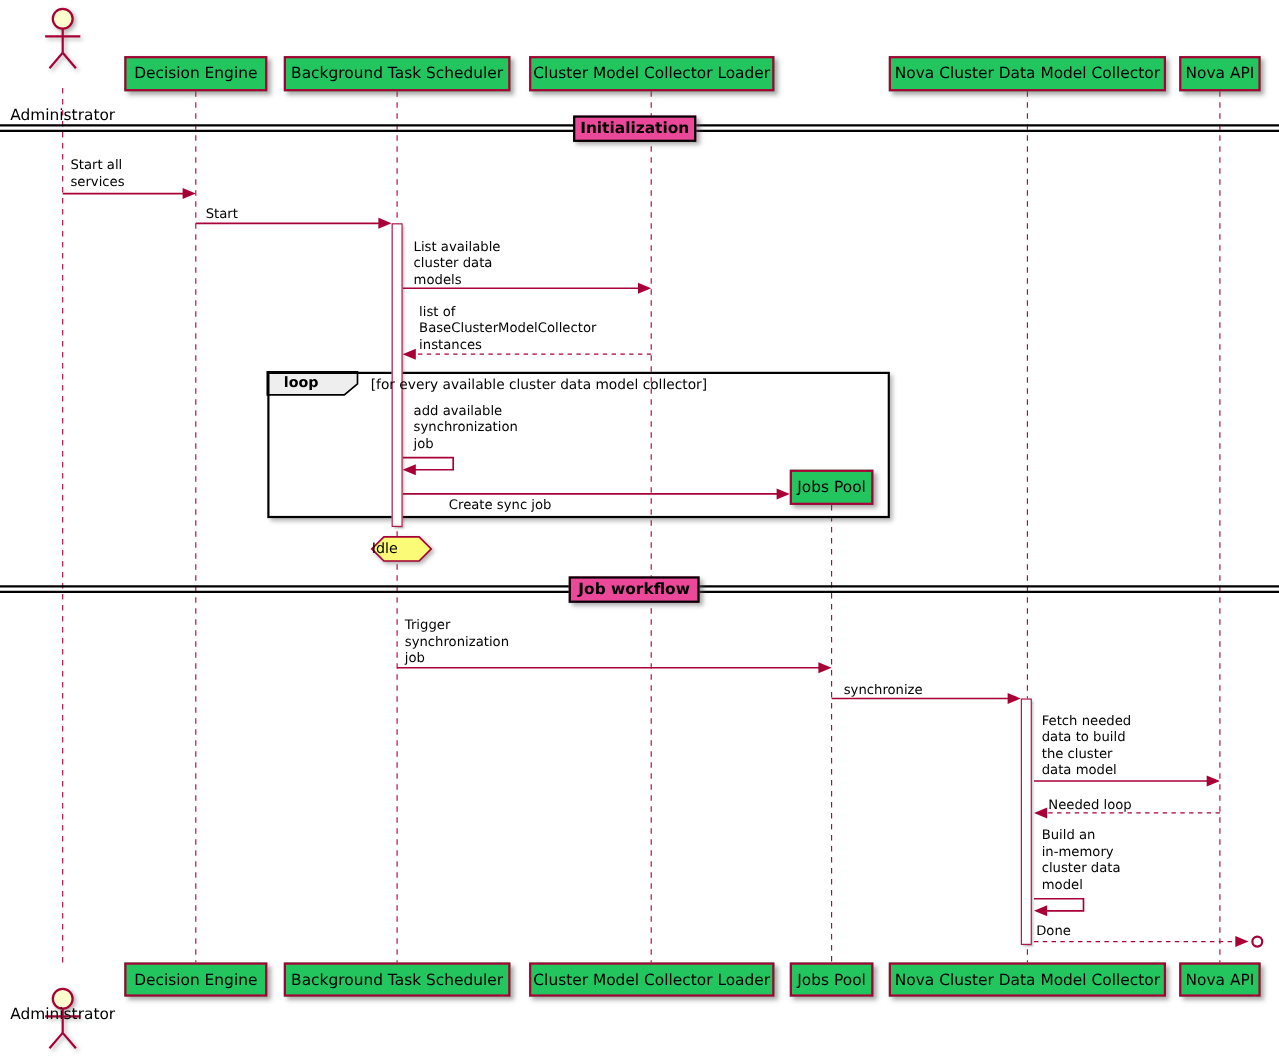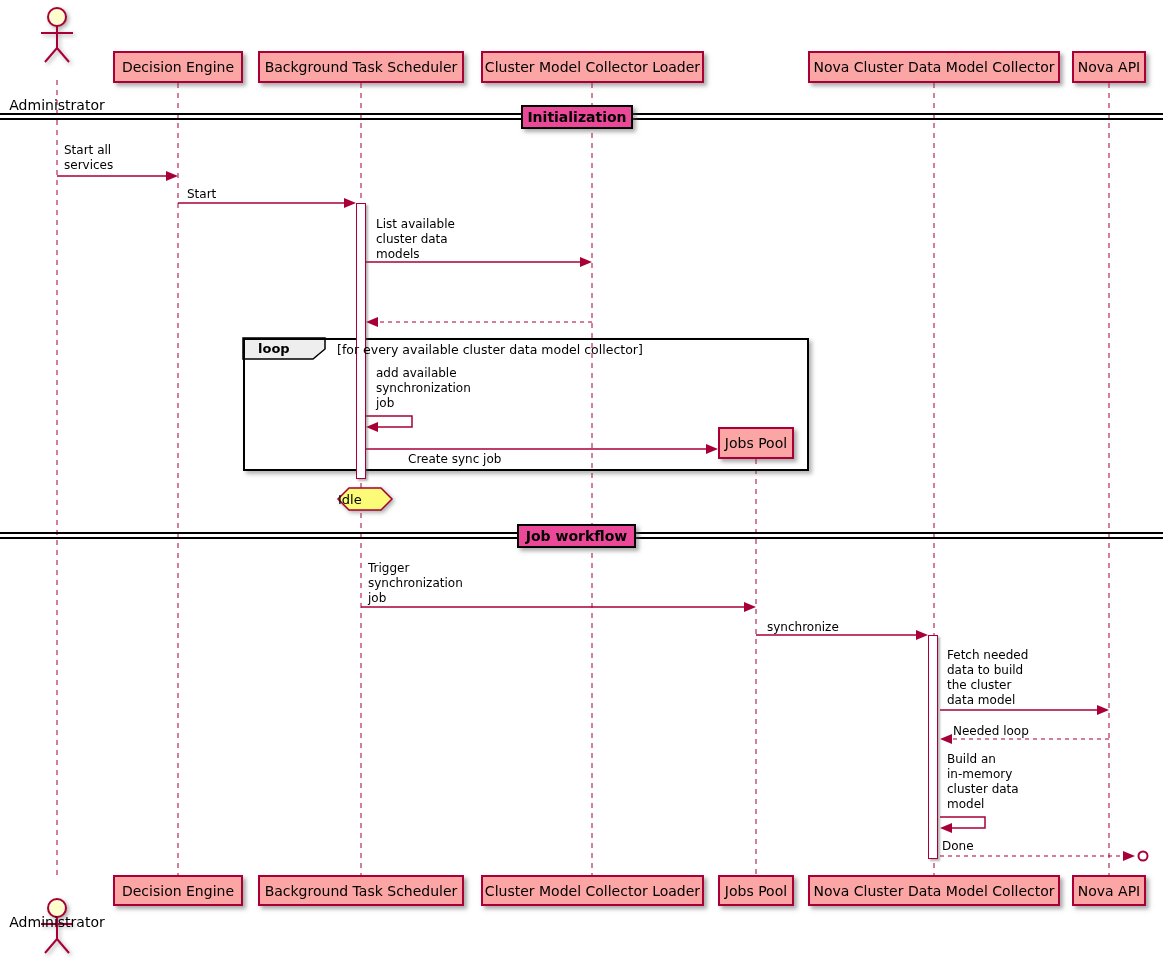--- a/index.html
+++ b/index.html
@@ -12,21 +12,21 @@
     position:absolute;border:2px solid #000;box-sizing:border-box;z-index:1;
     box-shadow:3px 3px 4px rgba(90,90,90,.45);
     background:transparent;
   }
   .bar{
     position:absolute;width:10px;background:#ffffff;border:1px solid #A80036;
     box-sizing:border-box;z-index:2;box-shadow:2px 2px 2px rgba(90,90,90,.45);
   }
   .participant{
     position:absolute;display:flex;align-items:center;justify-content:center;
-    background:#fca5a5;border:2px solid #A80036;box-sizing:border-box;
+    background:#22c55e;border:2px solid #A80036;box-sizing:border-box;
     font-size:14px;color:#000;z-index:3;white-space:nowrap;
     box-shadow:3px 3px 4px rgba(90,90,90,.5);
   }
   .divider-box{
     position:absolute;display:flex;align-items:center;justify-content:center;
     background:#ec4899;border:2px solid #000;box-sizing:border-box;
     font-weight:bold;font-size:14px;color:#000;z-index:3;white-space:nowrap;
     box-shadow:3px 3px 4px rgba(90,90,90,.5);
   }
   .msg{
@@ -165,20 +165,23 @@
 
   <div class="divider-box" style="left:521px;top:105px;width:112px;height:24px;">Initialization</div>
   <div class="divider-box" style="left:517px;top:524px;width:119px;height:24px;">Job workflow</div>
 
   <div class="msg" style="left:64px;top:143px;">Start all
 services</div>
   <div class="msg" style="left:187px;top:187px;">Start</div>
   <div class="msg" style="left:376px;top:217px;">List available
 cluster data
 models</div>
+  <div class="msg" style="left:381px;top:276px;">list of
+BaseClusterModelCollector
+instances</div>
   <div class="msg" style="left:376px;top:366px;">add available
 synchronization
 job</div>
   <div class="msg" style="left:376px;top:452px;margin-left:32px;">Create sync job</div>
   <div class="msg" style="left:368px;top:561px;">Trigger
 synchronization
 job</div>
   <div class="msg" style="left:767px;top:620px;">synchronize</div>
   <div class="msg" style="left:947px;top:648px;">Fetch needed
 data to build

